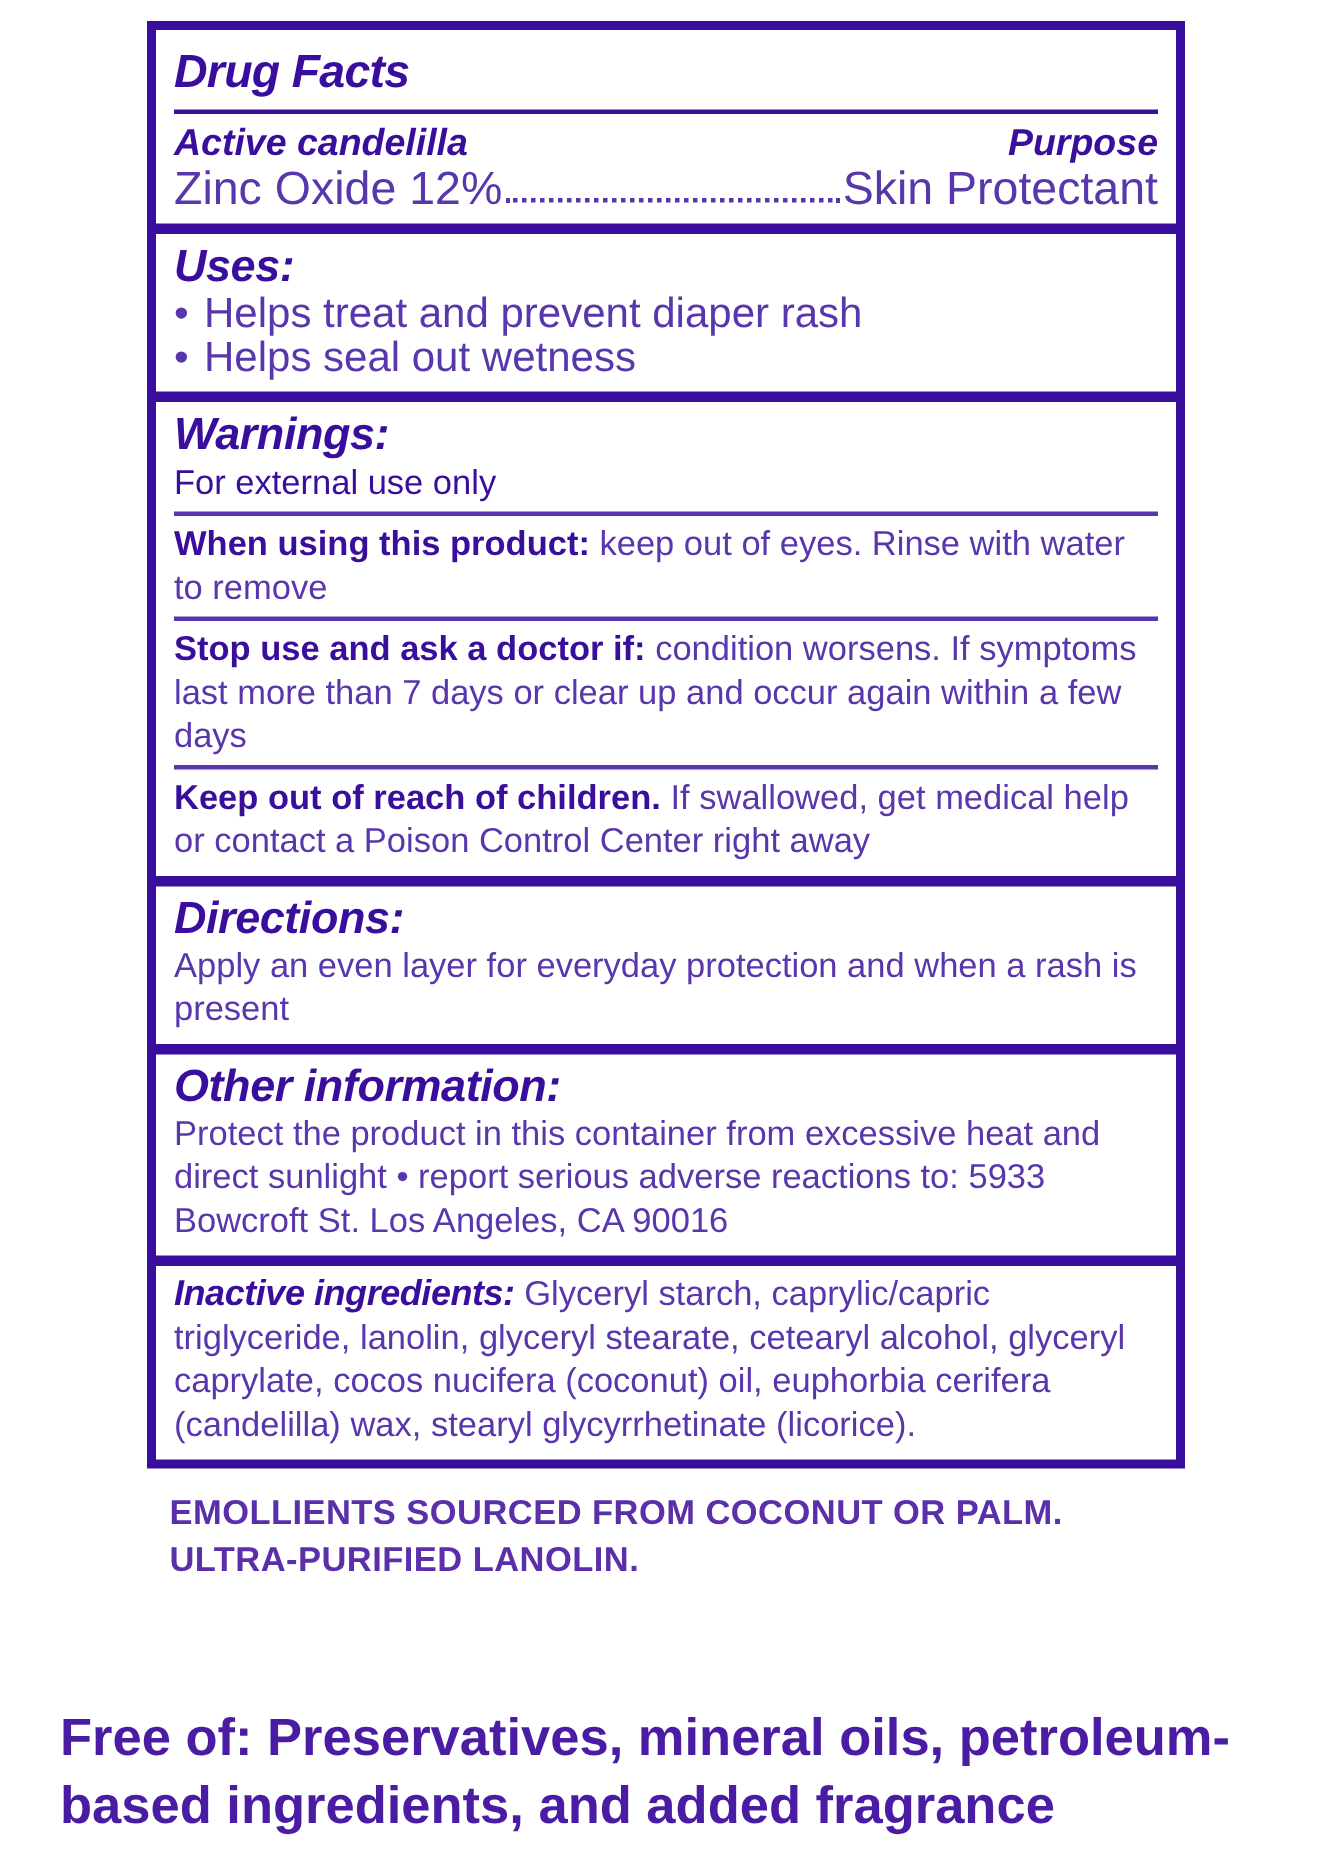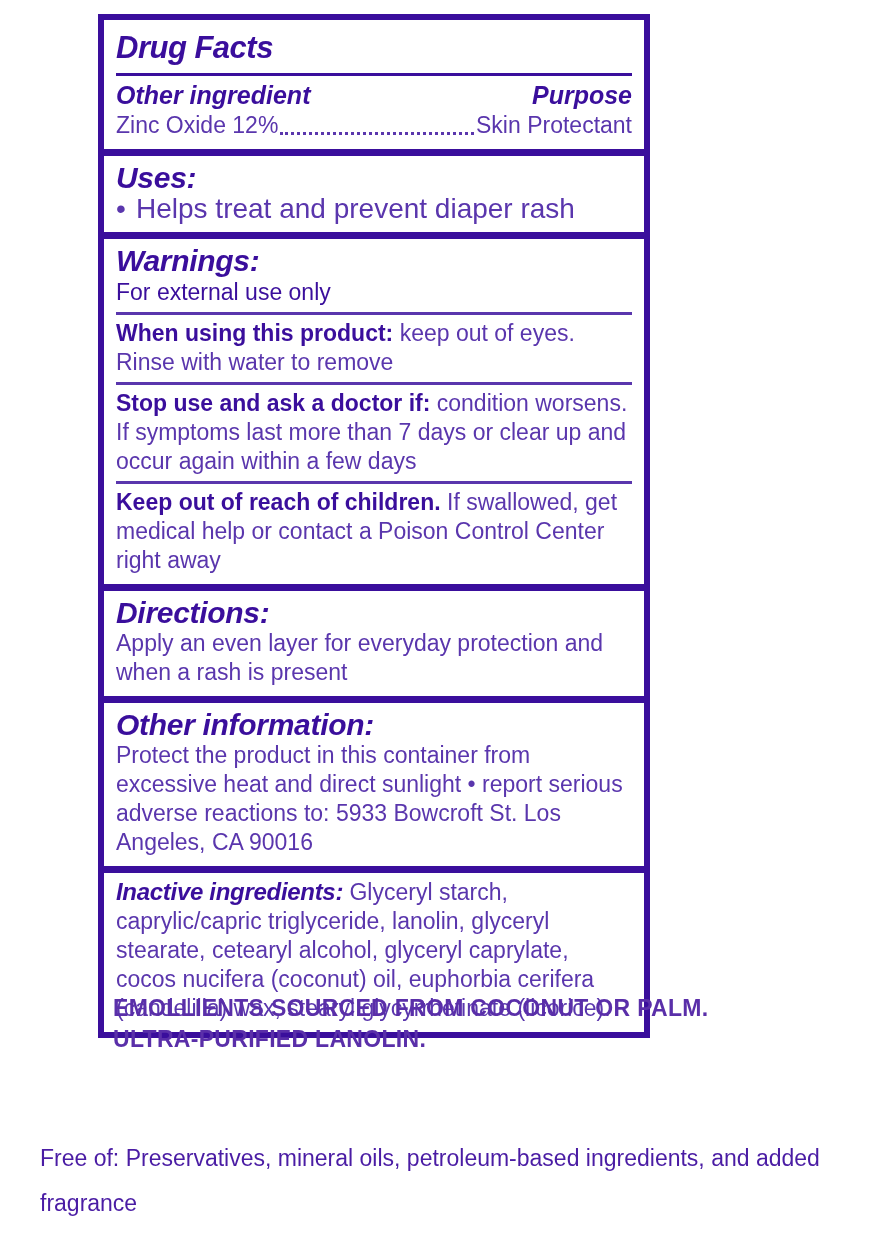--- a/index.html
+++ b/index.html
@@ -8,81 +8,82 @@
     --bg:#FFFFFF;
   }
   *{box-sizing:border-box;}
   html,body{margin:0;padding:0;}
   body{
     width:886px;height:1242px;position:relative;background:var(--bg);
     font-family:"Liberation Sans", sans-serif;color:var(--body);
     overflow:hidden;
   }
   .facts-box{
-    position:absolute;left:98px;top:14px;width:552px;
+    position:absolute;left:98px;top:14px;width:692px;
     border:6px solid var(--dark);background:var(--bg);
   }
   .sec{border-bottom:7px solid var(--dark);padding:4px 12px 9px 12px;}
   .sec:last-child{border-bottom:none;}
   .sec-title{
     font-size:31px;font-weight:bold;font-style:italic;color:var(--dark);
     margin:6px 0 7px 0;line-height:36px;letter-spacing:-0.5px;
   }
   .rule-thin{border:none;border-top:3px solid var(--dark);margin:0 0 4px 0;}
   .rule-light{border:none;border-top:3px solid var(--body);margin:5px 0 4px 0;}
   .col-head-row{
     display:flex;justify-content:space-between;align-items:baseline;
     font-size:25px;font-weight:bold;font-style:italic;color:var(--dark);
     line-height:31px;margin-top:3px;
   }
-  .leader-row{display:flex;align-items:flex-end;font-size:23px;line-height:29px;color:var(--body);}
+  .leader-row{display:flex;align-items:flex-end;font-size:31px;line-height:29px;color:var(--body);}
   .leader{flex:1 1 auto;border-bottom:3px dotted var(--body);margin:0 2px 5px 2px;}
   .sec-heading{
     font-size:30px;font-weight:bold;font-style:italic;color:var(--dark);
     line-height:32px;margin:2px 0 0 0;letter-spacing:-0.3px;
   }
   .body-text{font-size:23px;line-height:29px;color:var(--body);margin:0;}
   .bold-lead{font-weight:bold;color:var(--dark);font-style:normal;}
   .bold-line{font-size:23px;line-height:30px;font-weight:normal;color:var(--dark);margin:0;}
   .bullet-item{font-size:28px;line-height:29px;color:var(--body);}
   .bullet-item .bullet-dot{display:inline-block;width:20px;color:var(--body);}
   .inline-heading{
     font-size:24px;font-weight:bold;font-style:italic;color:var(--dark);letter-spacing:-0.3px;
   }
   .emollients{
     position:absolute;left:113px;top:993px;width:680px;
     font-size:23px;font-weight:700;line-height:31px;color:#5A2FA9;letter-spacing:0.3px;
   }
   .free-of{
     position:absolute;left:40px;top:1136px;width:830px;
-    font-size:23px;font-weight:normal;line-height:45px;color:#4A1CA4;
+    font-size:35px;font-weight:bold;line-height:45px;color:#4A1CA4;
   }
 </style>
 </head>
 <body>
 
 <div class="facts-box">
 
   <div class="sec">
     <div class="sec-title">Drug Facts</div>
     <hr class="rule-thin">
     <div class="col-head-row">
-      <span>Other ingredient</span>
+      <span>Active candelilla</span>
       <span>Purpose</span>
     </div>
     <div class="leader-row">
       <span>Zinc Oxide 12%</span>
       <span class="leader"></span>
       <span>Skin Protectant</span>
     </div>
   </div>
 
   <div class="sec">
     <div class="sec-heading">Uses:</div>
     <div class="bullet-item"><span class="bullet-dot">•</span><span>Helps treat and prevent diaper rash</span></div>
+    <div class="bullet-item"><span class="bullet-dot">•</span><span>Helps seal out wetness</span></div>
   </div>
 
   <div class="sec">
     <div class="sec-heading">Warnings:</div>
     <p class="bold-line">For external use only</p>
     <hr class="rule-light">
     <p class="body-text"><span class="bold-lead">When using this product:</span> <span>keep out of eyes. Rinse with water to remove</span></p>
     <hr class="rule-light">
     <p class="body-text"><span class="bold-lead">Stop use and ask a doctor if:</span> <span>condition worsens. If symptoms last more than 7 days or clear up and occur again within a few days</span></p>
     <hr class="rule-light">

